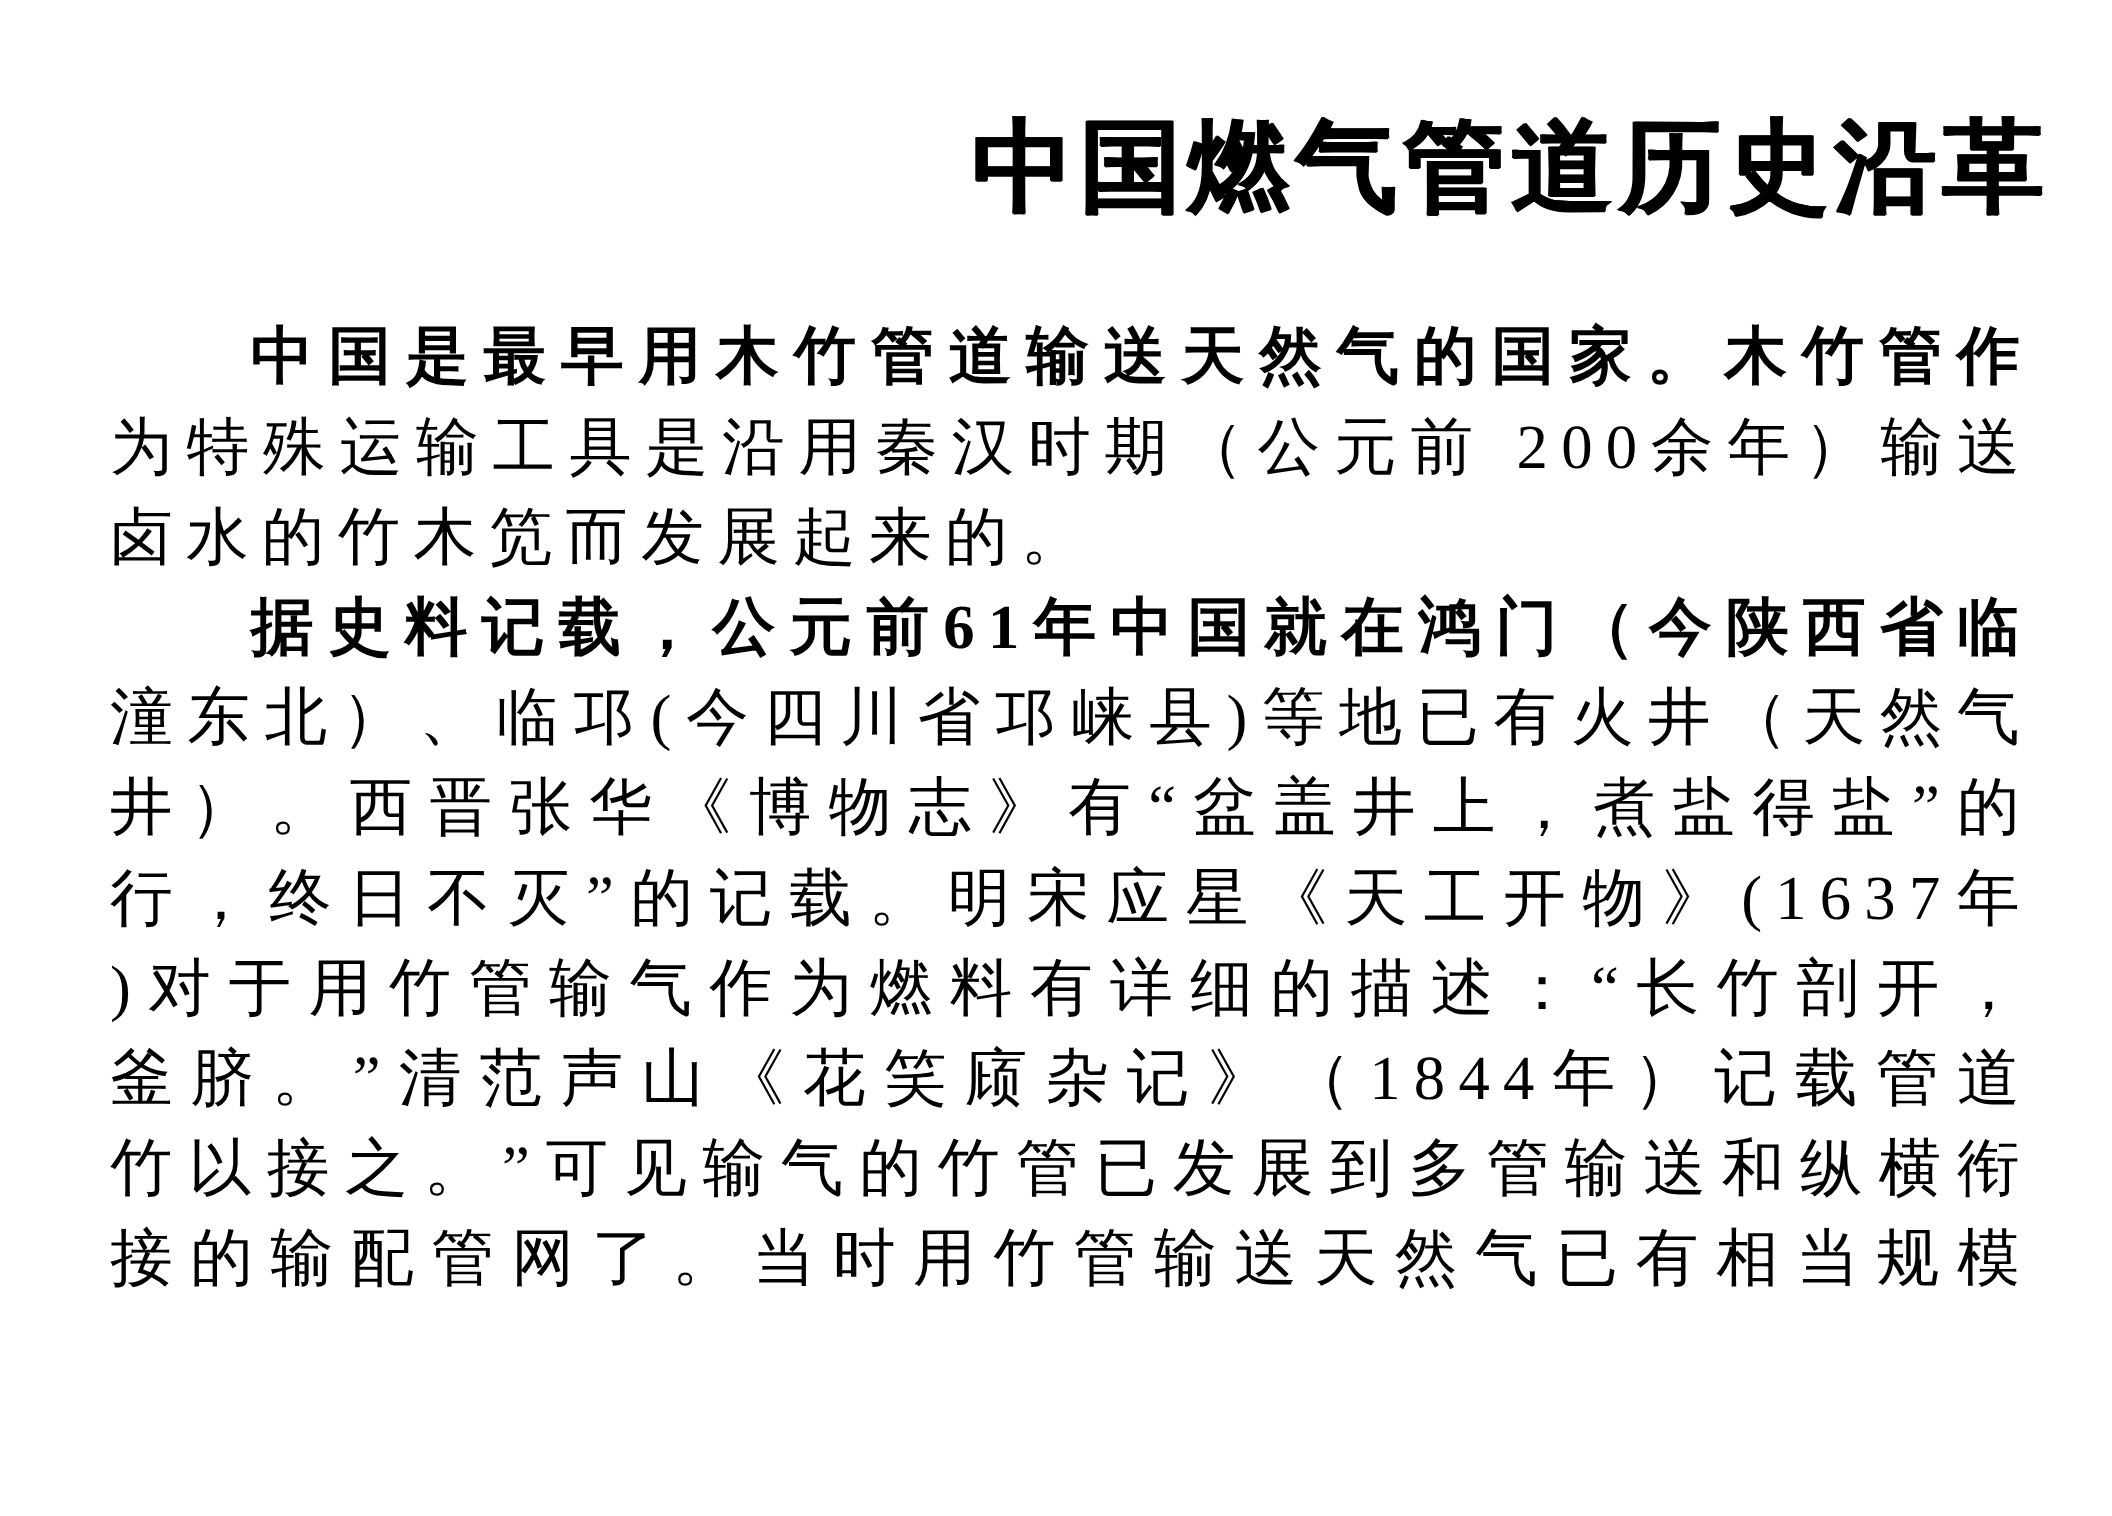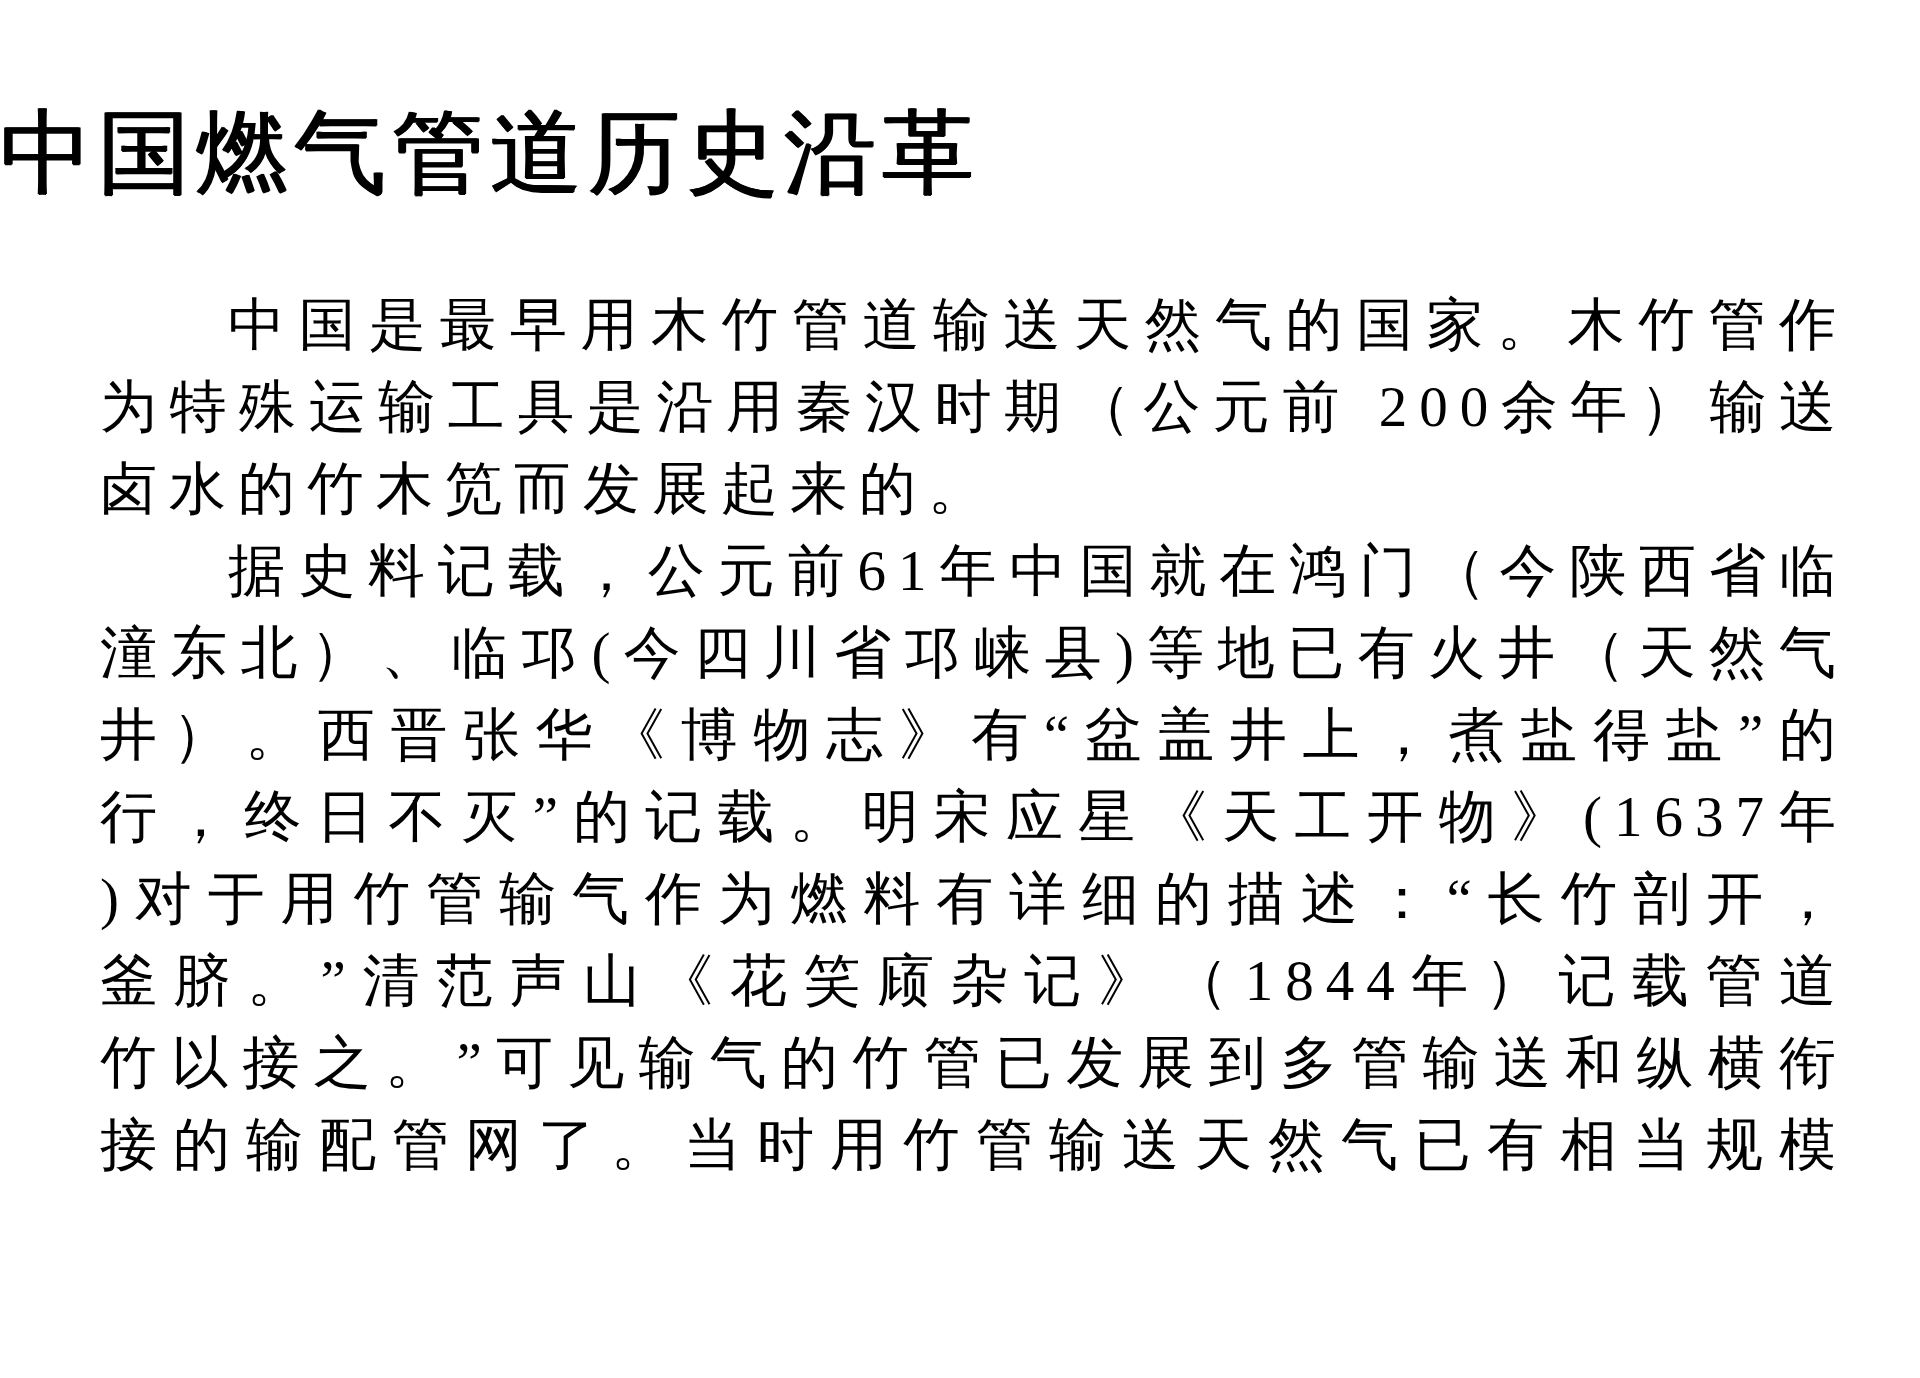--- a/index.html
+++ b/index.html
@@ -17,23 +17,23 @@
     position: absolute;
     inset: 0;
     background: #ffffff;
   }
   .title {
     position: absolute;
     top: 106px;
     left: 0;
     width: 1864px;
     margin: 0;
-    text-align: left;
+    text-align: right;
     font-family: "Liberation Sans", sans-serif;
-    font-weight: 400;
+    font-weight: 700;
     font-size: 92px;
     line-height: 1;
     letter-spacing: 6px;
     color: #000000;
     
     text-shadow: 1px 0 0 #000, -1px 0 0 #000, 0 1px 0 #000;
   }
   .content {
     position: absolute;
     top: 284px;
@@ -49,20 +49,21 @@
     letter-spacing: 12px;
     text-align: justify;
     text-justify: inter-ideograph;
     overflow: visible;
   }
   .line.fill {
     text-align-last: justify;
   }
   .line.indent {
     text-indent: 128px;
+    font-weight: bold;
   }
 </style>
 </head>
 <body>
 
 <div class="page">
   <h1 class="title">中国燃气管道历史沿革</h1>
   <div class="content" id="article-content">
       <div class="line indent fill">中国是最早用木竹管道输送天然气的国家。木竹管作</div>
       <div class="line fill">为特殊运输工具是沿用秦汉时期（公元前 200余年）输送</div>

